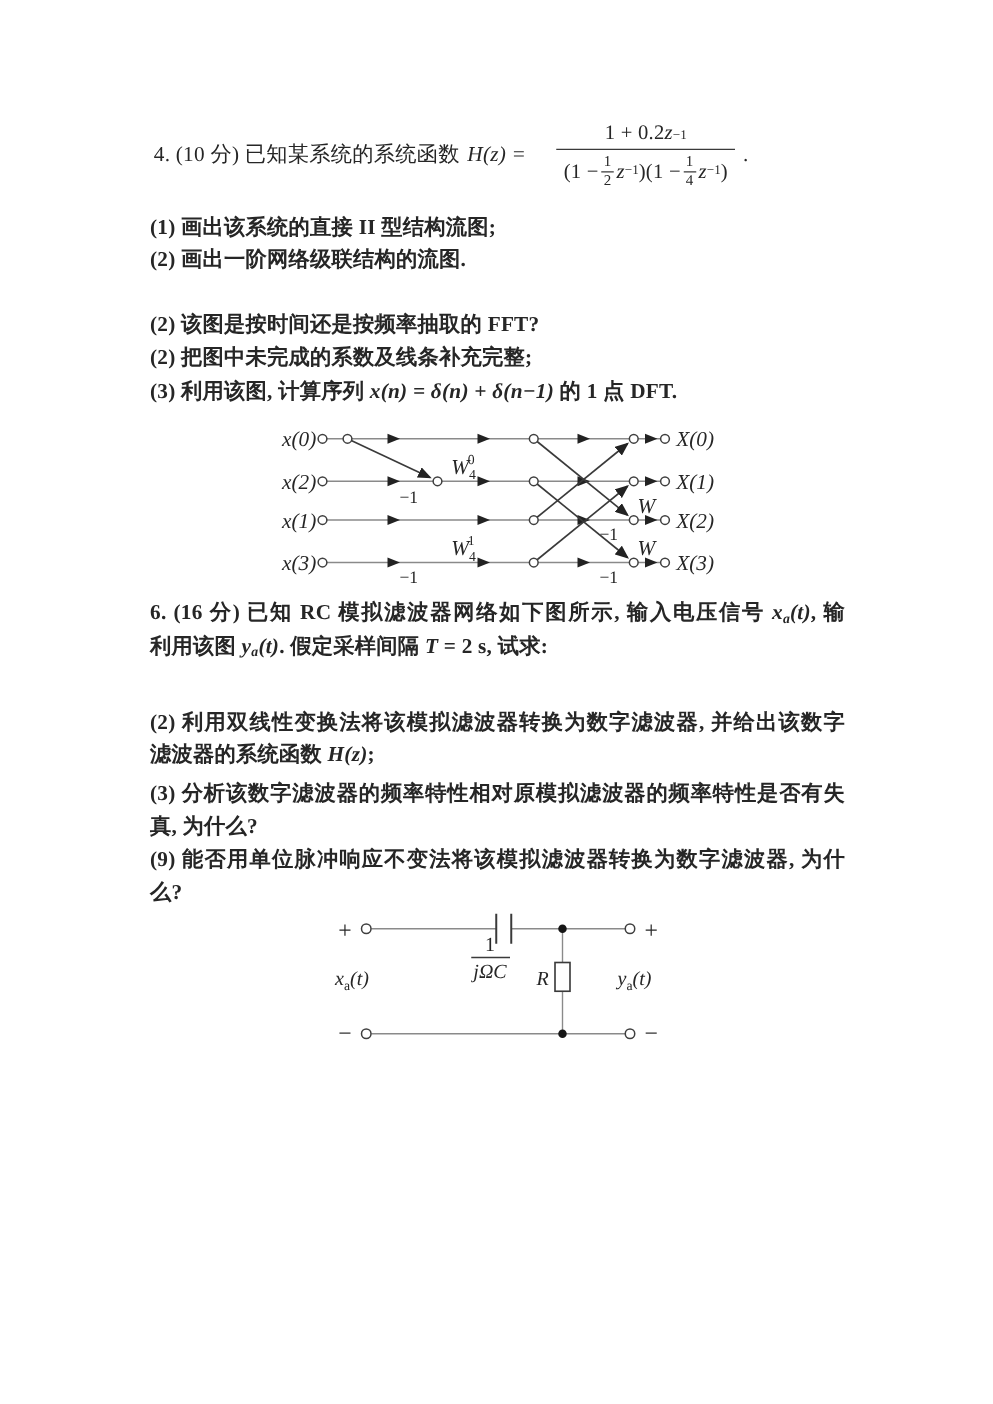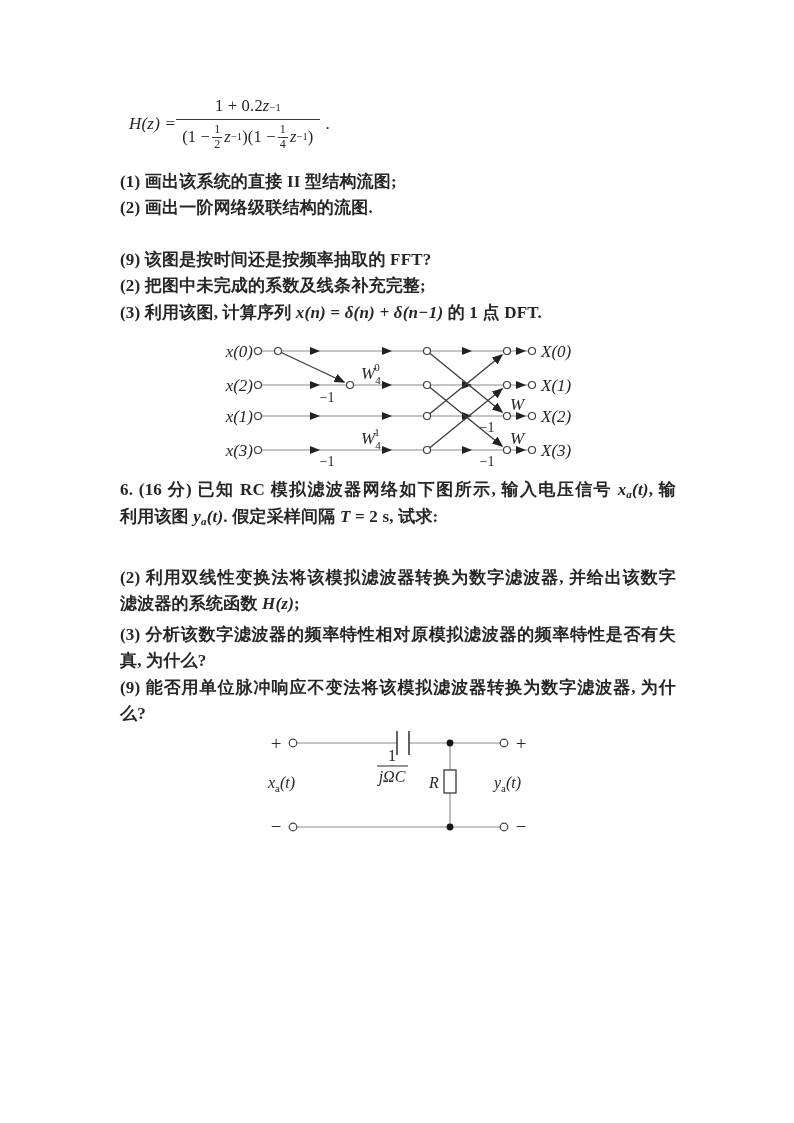--- a/index.html
+++ b/index.html
@@ -21,21 +21,21 @@
   .v { font-style:italic; }
   sub.s { font-size:11px; font-style:italic; line-height:0; vertical-align:-3px; }
   sup.sp { font-size:10.5px; line-height:0; vertical-align:6px; letter-spacing:0; }
 
   
   .q4head {
     position:absolute; top:96px; left:123px; display:flex; align-items:center;
     font-size:17px; letter-spacing:0.2px;
   }
   .q4head .hz { margin-left:6px; }
-  .bigfrac { display:inline-flex; flex-direction:column; align-items:center; margin-left:0; font-size:16.5px; }
+  .bigfrac { display:inline-flex; flex-direction:column; align-items:center; margin-left:24px; font-size:16.5px; }
   .bigfrac .num { padding:0 6px 3px; display:inline-flex; align-items:baseline; }
   .bigfrac .den { border-top:1.4px solid #3a3a3a; padding:3px 6px 0; display:inline-flex; align-items:center; }
   .mf { display:inline-flex; flex-direction:column; align-items:center; font-size:12px; line-height:1.15; margin:0 2px; font-style:normal; }
   .mf .t { border-bottom:1px solid #3a3a3a; padding:0 2px; }
   .tail { margin-left:6px; }
 
   svg { position:absolute; overflow:visible; }
   .dlab { font-family:"Liberation Serif","DejaVu Serif",serif; font-style:italic; font-size:17px; fill:#262626; }
   .wss  { font-family:"Liberation Serif","DejaVu Serif",serif; font-style:normal; font-size:11px; fill:#262626; }
   .m1   { font-family:"Liberation Serif","DejaVu Serif",serif; font-size:14px; fill:#262626; }
@@ -46,20 +46,21 @@
   .node { fill:#ffffff; stroke:#3f3f3f; stroke-width:1.2; }
   .dot  { fill:#161616; stroke:none; }
   .ah   { fill:#222222; stroke:none; }
 </style>
 </head>
 <body>
 
 <div class="page">
 
   <div class="q4head">
+    <span>4. (10 分) 已知某系统的系统函数</span>
     <span class="v hz">H(z) =</span>
     <span class="bigfrac">
       <span class="num">
         <span>1 + 0.2</span>
           <span class="v">z</span>
           <sup class="sp">−1</sup>
       </span>
       <span class="den">
         <span>(1 −</span>
         <span class="mf">
@@ -76,21 +77,21 @@
         <span class="v">z</span>
           <sup class="sp">−1</sup>
         <span>)</span>
       </span>
     </span>
     <span class="tail">.</span>
   </div>
 
   <div class="line" style="top:169px">(1) 画出该系统的直接 II 型结构流图;</div>
   <div class="line" style="top:195px">(2) 画出一阶网络级联结构的流图.</div>
-  <div class="line" style="top:247px">(9) 该图是按时间还是按频率抽取的 FFT?</div>
+  <div class="line" style="top:247px">(2) 该图是按时间还是按频率抽取的 FFT?</div>
   <div class="line" style="top:273px">(2) 把图中未完成的系数及线条补充完整;</div>
   <div class="line" style="top:300px"><span>(3) 利用该图, 计算序列 </span><span class="v">x(n) = δ(n) + δ(n−1)</span><span> 的 1 点 DFT.</span></div>
 
   <svg style="left:210px; top:332px" width="400" height="142" viewBox="0 0 400 142">
     <defs>
       <marker id="ah" markerWidth="11" markerHeight="9" refX="9.5" refY="4.5" orient="auto" markerUnits="userSpaceOnUse">
         <path d="M0,0 L11,4.5 L0,9 Z" fill="#222222"></path>
       </marker>
     </defs>
 

